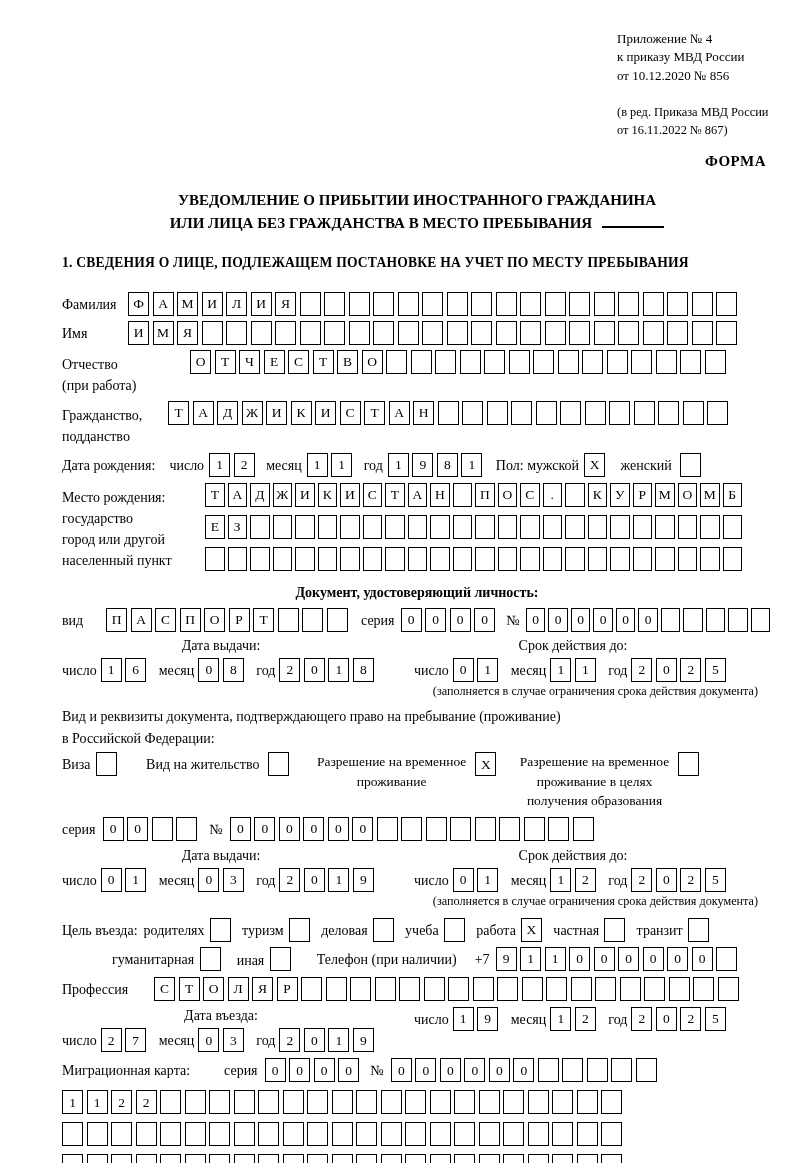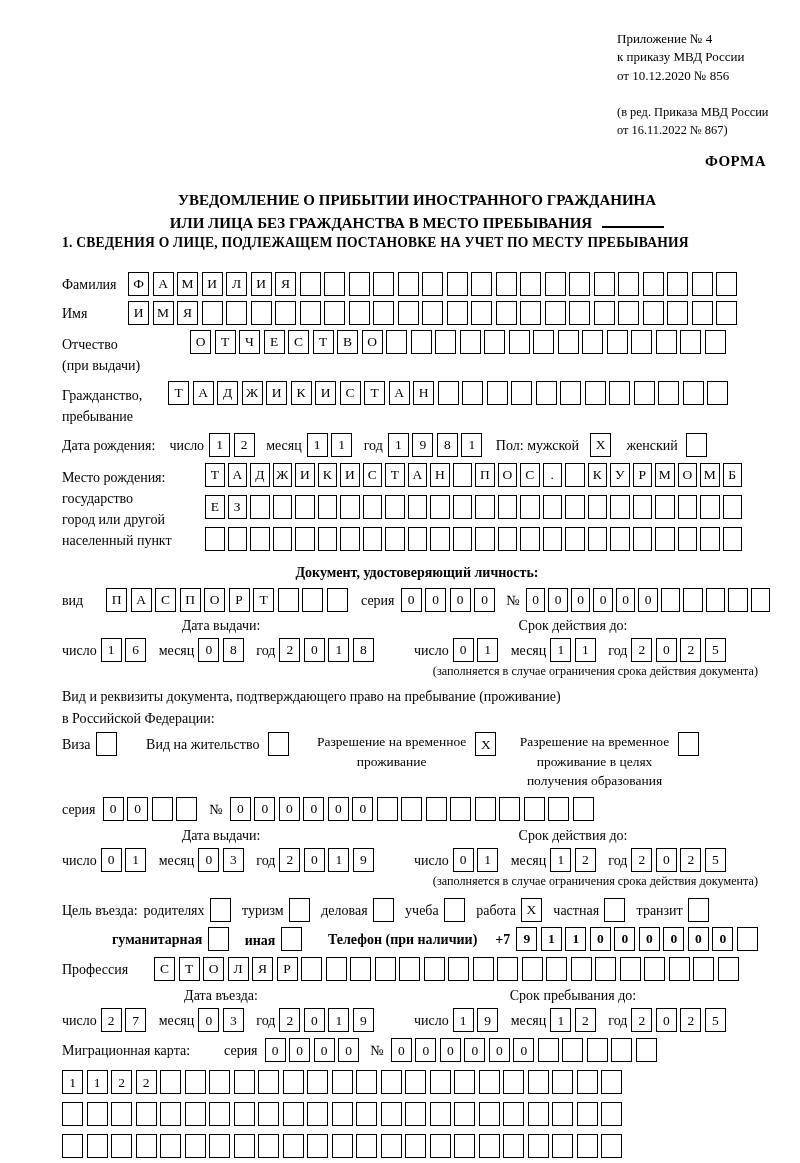--- a/index.html
+++ b/index.html
@@ -14,21 +14,21 @@
 
   .top-note { margin-left:555px; font-size:13px; line-height:1.42; }
   .top-note .small { font-size:12.4px; }
   .top-note .gap { margin-top:19px; }
 
   .forma { text-align:right; padding-right:6px; font-weight:bold; font-size:15px; margin-top:12px; letter-spacing:0.5px; }
 
   .title { text-align:center; font-weight:bold; font-size:15px; margin-top:18px; line-height:1.5; }
   .blank-line { display:inline-block; width:62px; border-bottom:2px solid #000; margin-left:10px; vertical-align:baseline; }
 
-  .section-title { font-weight:bold; font-size:13.6px; margin-bottom:20px; letter-spacing:0.2px; white-space:nowrap; }
+  .section-title { font-weight:bold; font-size:13.6px; margin-top:20px; margin-bottom:20px; letter-spacing:0.2px; white-space:nowrap; }
 
   .frow { display:flex; align-items:flex-start; margin-bottom:5px; }
   .lbl { padding-top:4px; flex:none; }
   .lines { line-height:1.5; }
   .lines span { display:block; }
   .w66 { width:66px; } .w128 { width:128px; } .w106 { width:106px; }
   .w143 { width:143px; } .w92 { width:92px; } .w110 { width:110px; }
 
   .cells { display:flex; flex:none; }
   .cell {
@@ -49,21 +49,21 @@
   .dates { display:flex; margin-bottom:2px; }
   .dcol-l { width:352px; flex:none; }
   .dcol-r { flex:1; }
   .dtitle { width:318px; text-align:center; margin-bottom:3px; }
   .dline { display:flex; align-items:flex-start; }
   .dline .lbl { padding-top:4px; margin-right:4px; }
   .dline .cells { margin-right:9px; }
   .note-row { text-align:right; padding-right:14px; font-size:12.2px; margin:1px 0 8px 0; }
 
   .mt6 { margin-top:6px; } .mb8 { margin-bottom:8px; }
-  .indent { padding-left:50px;font-weight:bold; }
+  .indent { padding-left:50px; }
   .phone-prefix { padding-top:4px; flex:none; }
 </style>
 </head>
 <body>
 
 <div class="page">
 
   <div class="top-note">
     <div>Приложение № 4</div>
     <div>к приказу МВД России</div>
@@ -139,21 +139,21 @@
         <span class="cell"></span>
         <span class="cell"></span>
         <span class="cell"></span>
         <span class="cell"></span>
       </span>
   </div>
 
   <div class="frow">
     <span class="lbl w128 lines">
       <span>Отчество</span>
-      <span>(при выдачи)</span>
+      <span>(при работа)</span>
     </span>
     <span class="cells">
         <span class="cell">О</span>
         <span class="cell">Т</span>
         <span class="cell">Ч</span>
         <span class="cell">Е</span>
         <span class="cell">С</span>
         <span class="cell">Т</span>
         <span class="cell">В</span>
         <span class="cell">О</span>
@@ -170,21 +170,21 @@
         <span class="cell"></span>
         <span class="cell"></span>
         <span class="cell"></span>
         <span class="cell"></span>
       </span>
   </div>
 
   <div class="frow">
     <span class="lbl w106 lines">
       <span>Гражданство,</span>
-      <span>пребывание</span>
+      <span>подданство</span>
     </span>
     <span class="cells">
         <span class="cell">Т</span>
         <span class="cell">А</span>
         <span class="cell">Д</span>
         <span class="cell">Ж</span>
         <span class="cell">И</span>
         <span class="cell">К</span>
         <span class="cell">И</span>
         <span class="cell">С</span>
@@ -218,21 +218,21 @@
         <span class="cell">1</span>
         <span class="cell">1</span>
       </span>
     <span class="lbl" style="margin-right:5px;">год</span>
     <span class="cells" style="margin-right:10px;">
         <span class="cell">1</span>
         <span class="cell">9</span>
         <span class="cell">8</span>
         <span class="cell">1</span>
       </span>
-    <span class="lbl" style="margin-right:11px;"><span>Пол:</span> <span>мужской</span></span>
+    <span class="lbl" style="margin-right:5px;"><span>Пол:</span> <span>мужской</span></span>
     <span class="cells" style="margin-right:12px;">
         <span class="cell">X</span>
       </span>
     <span class="lbl" style="margin-right:8px;">женский</span>
     <span class="cells">
         <span class="cell"></span>
       </span>
   </div>
 
   <div class="frow mt6">
@@ -646,21 +646,20 @@
         <span class="lbl">год</span>
         <span class="cells">
             <span class="cell">2</span>
             <span class="cell">0</span>
             <span class="cell">1</span>
             <span class="cell">9</span>
           </span>
       </div>
     </div>
     <div class="dcol-r">
-      <div class="dtitle">Срок пребывания до:</div>
       <div class="dline">
         <span class="lbl">число</span>
         <span class="cells">
             <span class="cell">1</span>
             <span class="cell">9</span>
           </span>
         <span class="lbl">месяц</span>
         <span class="cells">
             <span class="cell">1</span>
             <span class="cell">2</span>

